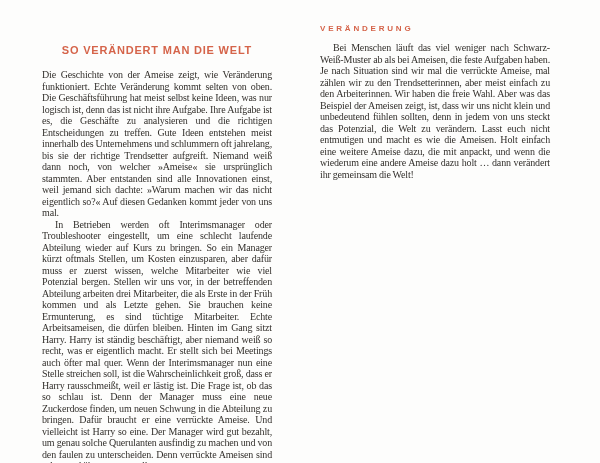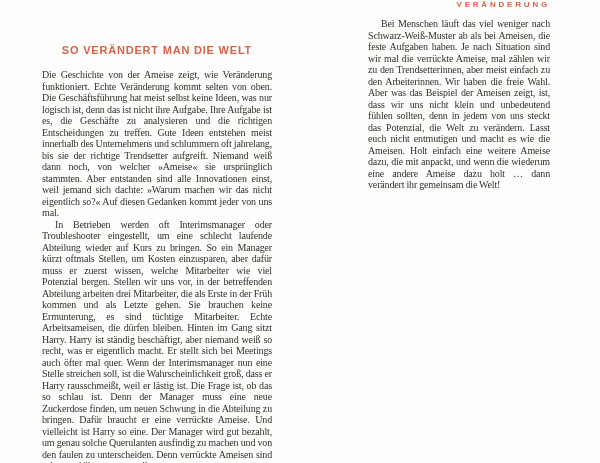--- a/index.html
+++ b/index.html
@@ -27,36 +27,37 @@
   .chapter-heading {
     margin-top: 44px;
     text-align: center;
     font-family: "Liberation Sans", sans-serif;
     font-weight: bold;
     font-size: 11px;
     letter-spacing: 0.8px;
     white-space: nowrap;
   }
   .running-header {
-    text-align: right;
+    margin-top: 24px;
+    text-align: left;
     font-family: "Liberation Sans", sans-serif;
     font-weight: bold;
     font-size: 8px;
     letter-spacing: 2.8px;
     white-space: nowrap;
   }
   .body-text {
     font-size: 10px;
     line-height: 11.5px;
     text-align: justify;
     letter-spacing: -0.15px;
     word-spacing: -0.3px;
   }
   .page-left .body-text  { margin-top: 13px; }
-  .page-right .body-text { margin-top: 9px; margin-left: 48px; }
+  .page-right .body-text { margin-top: 9px; }
   .body-text p {
     margin: 0;
   }
   .body-text p.indent {
     text-indent: 13px;
   }
 </style>
 </head>
 <body>
 

